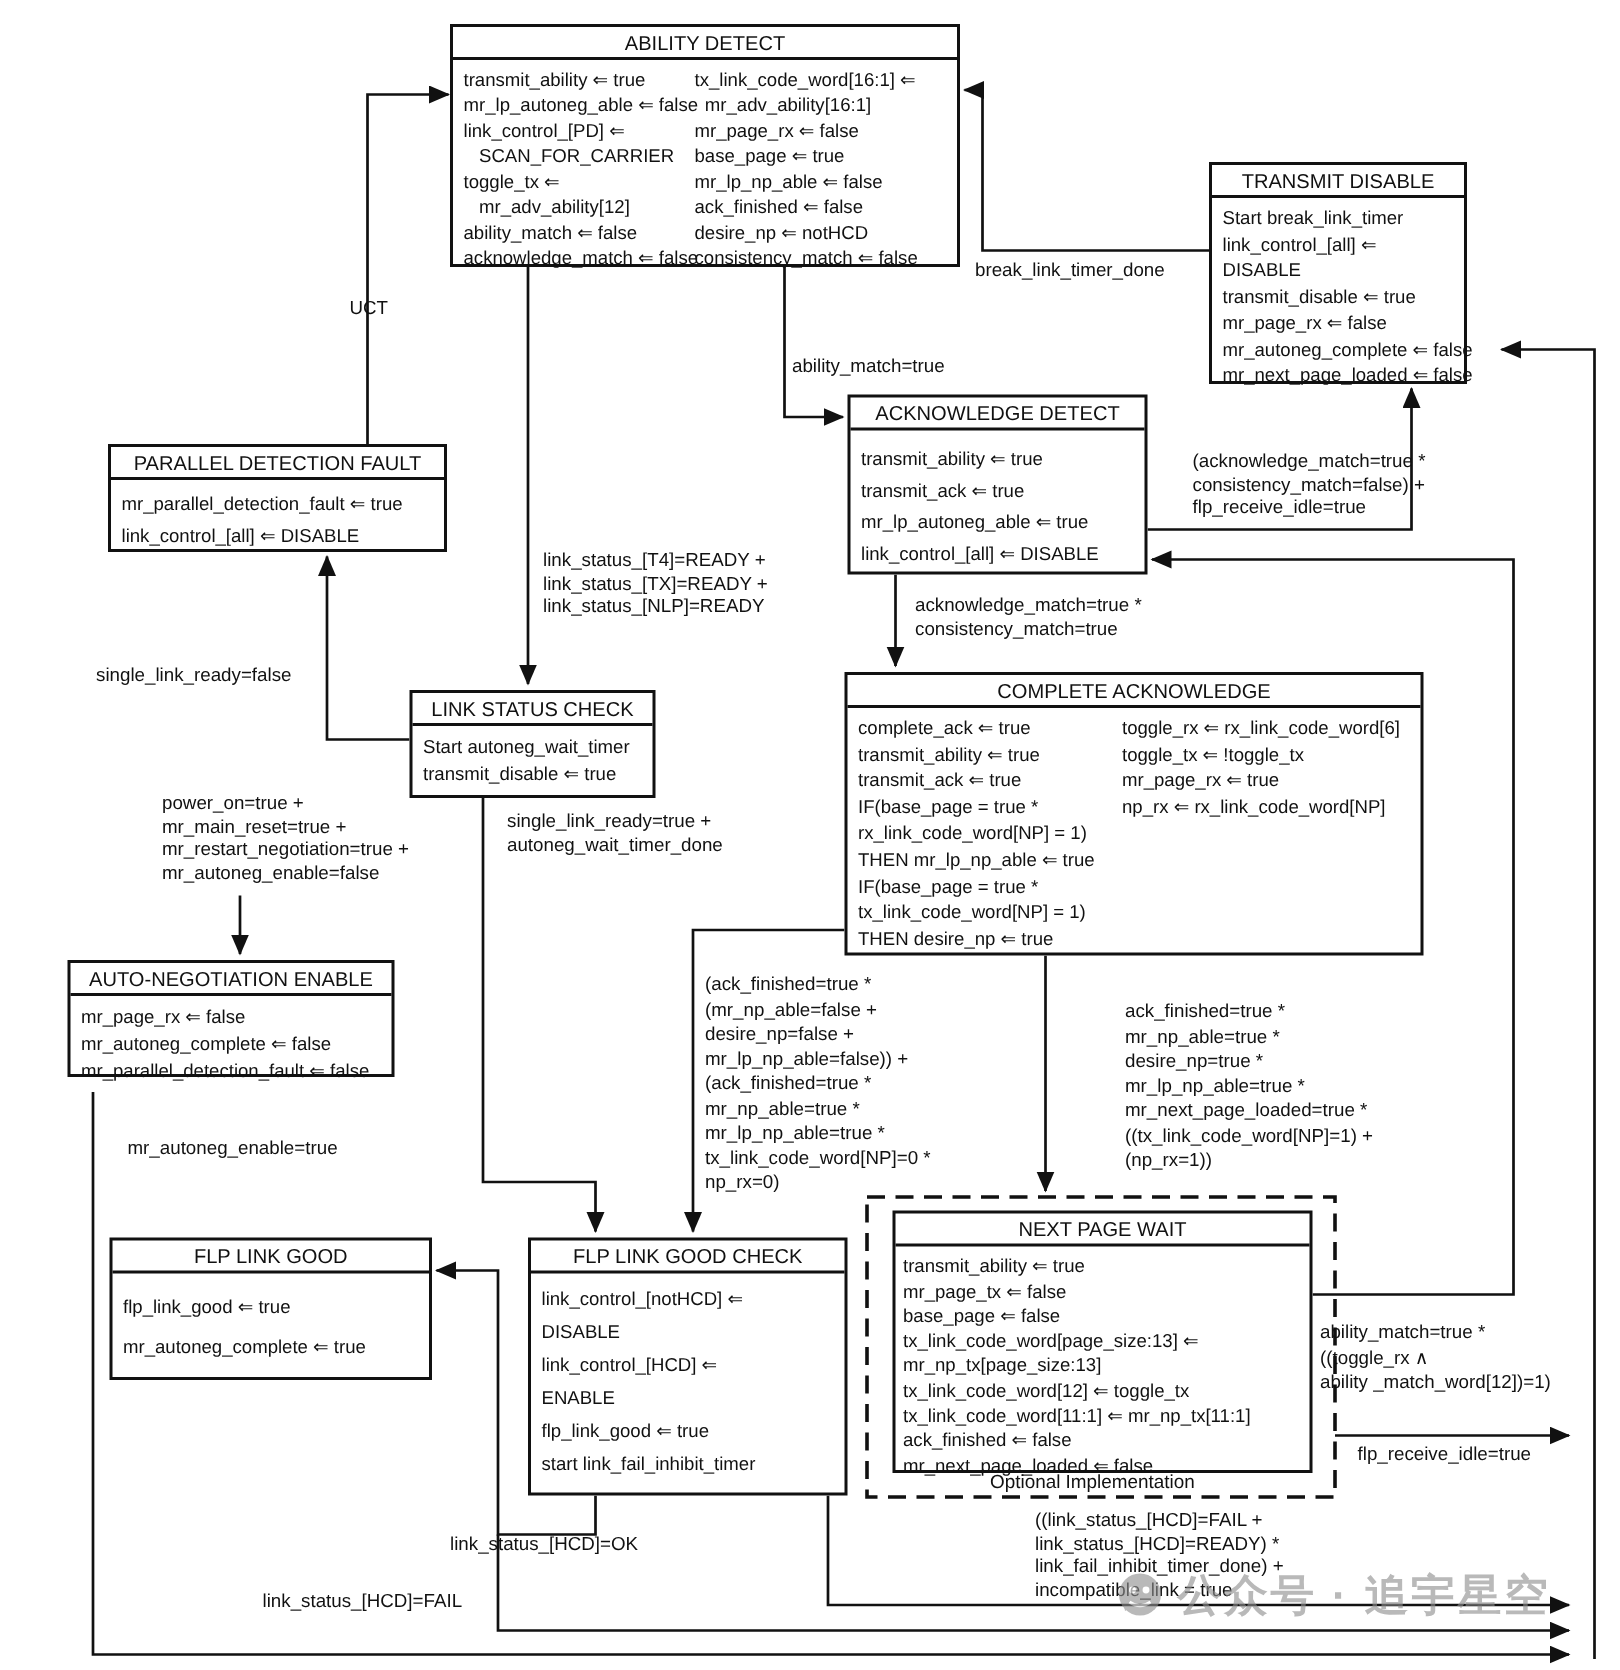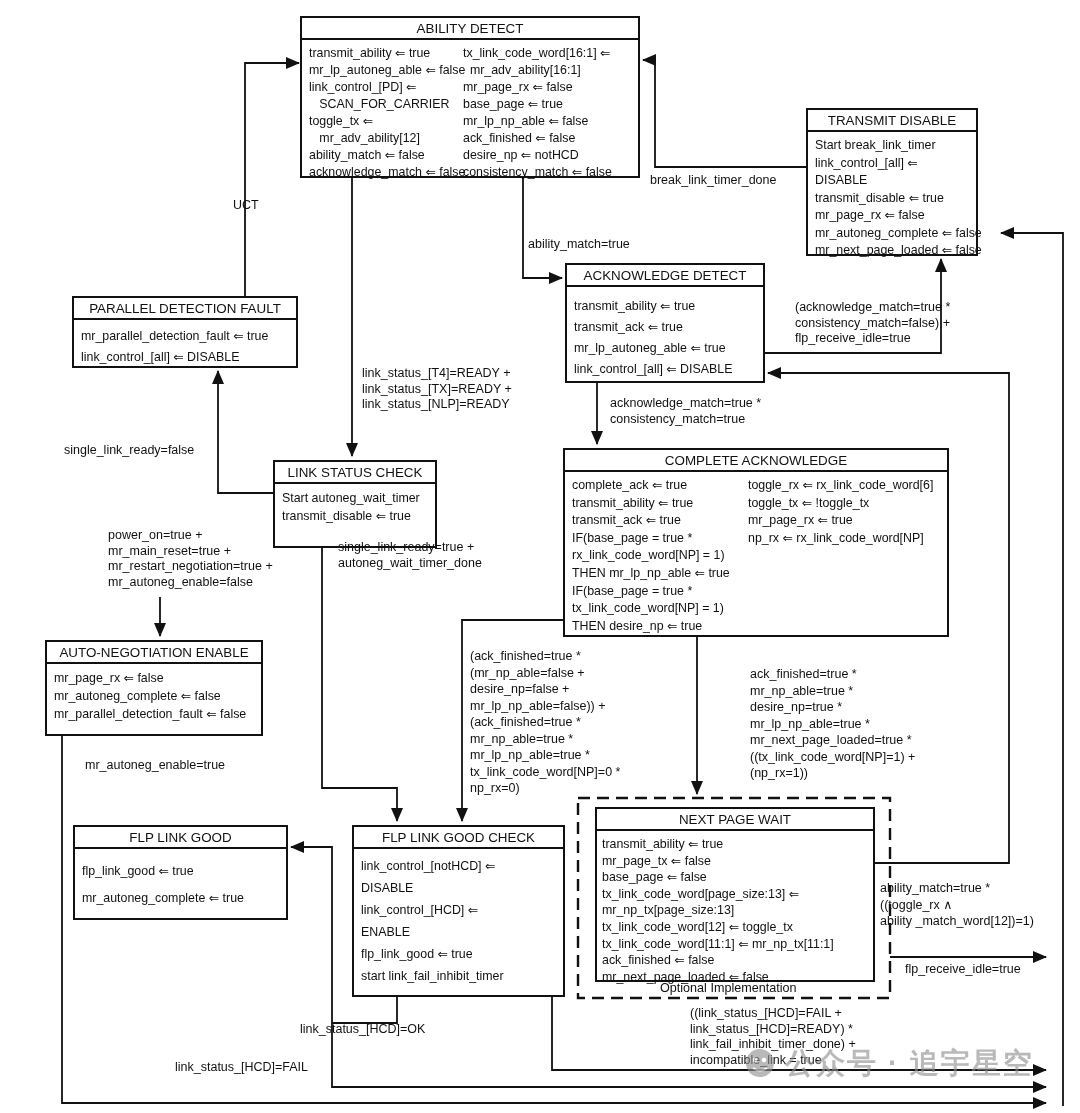--- a/index.html
+++ b/index.html
@@ -117,21 +117,21 @@
   </div>
 
   <div class="state" id="box-pdf" style="left:48px;top:296px;width:226px;height:72px;margin-left:24px;">
     <div class="state-title">PARALLEL DETECTION FAULT</div>
     <div class="state-body">
       <div class="sline">mr_parallel_detection_fault ⇐ true</div>
       <div class="sline">link_control_[all] ⇐ DISABLE</div>
     </div>
   </div>
 
-  <div class="state" id="box-lsc" style="left:273px;top:460px;width:164px;height:88px;">
+  <div class="state" id="box-lsc" style="left:273px;top:460px;width:164px;height:72px;">
     <div class="state-title">LINK STATUS CHECK</div>
     <div class="state-body">
       <div class="sline">Start autoneg_wait_timer</div>
       <div class="sline">transmit_disable ⇐ true</div>
     </div>
   </div>
 
   <div class="state" id="box-ca" style="left:563px;top:448px;width:386px;height:189px;">
     <div class="state-title">COMPLETE ACKNOWLEDGE</div>
     <div class="state-body two-col">
@@ -148,21 +148,21 @@
       </div>
       <div class="colB">
         <div class="sline">toggle_rx ⇐ rx_link_code_word[6]</div>
         <div class="sline">toggle_tx ⇐ !toggle_tx</div>
         <div class="sline">mr_page_rx ⇐ true</div>
         <div class="sline">np_rx ⇐ rx_link_code_word[NP]</div>
       </div>
     </div>
   </div>
 
-  <div class="state" id="box-ane" style="left:45px;top:640px;width:218px;height:96px;">
+  <div class="state" id="box-ane" style="left:45px;top:640px;width:218px;height:78px;">
     <div class="state-title">AUTO-NEGOTIATION ENABLE</div>
     <div class="state-body">
       <div class="sline">mr_page_rx ⇐ false</div>
       <div class="sline">mr_autoneg_complete ⇐ false</div>
       <div class="sline">mr_parallel_detection_fault ⇐ false</div>
     </div>
   </div>
 
   <div class="state" id="box-flpg" style="left:73px;top:825px;width:215px;height:95px;">
     <div class="state-title">FLP LINK GOOD</div>

